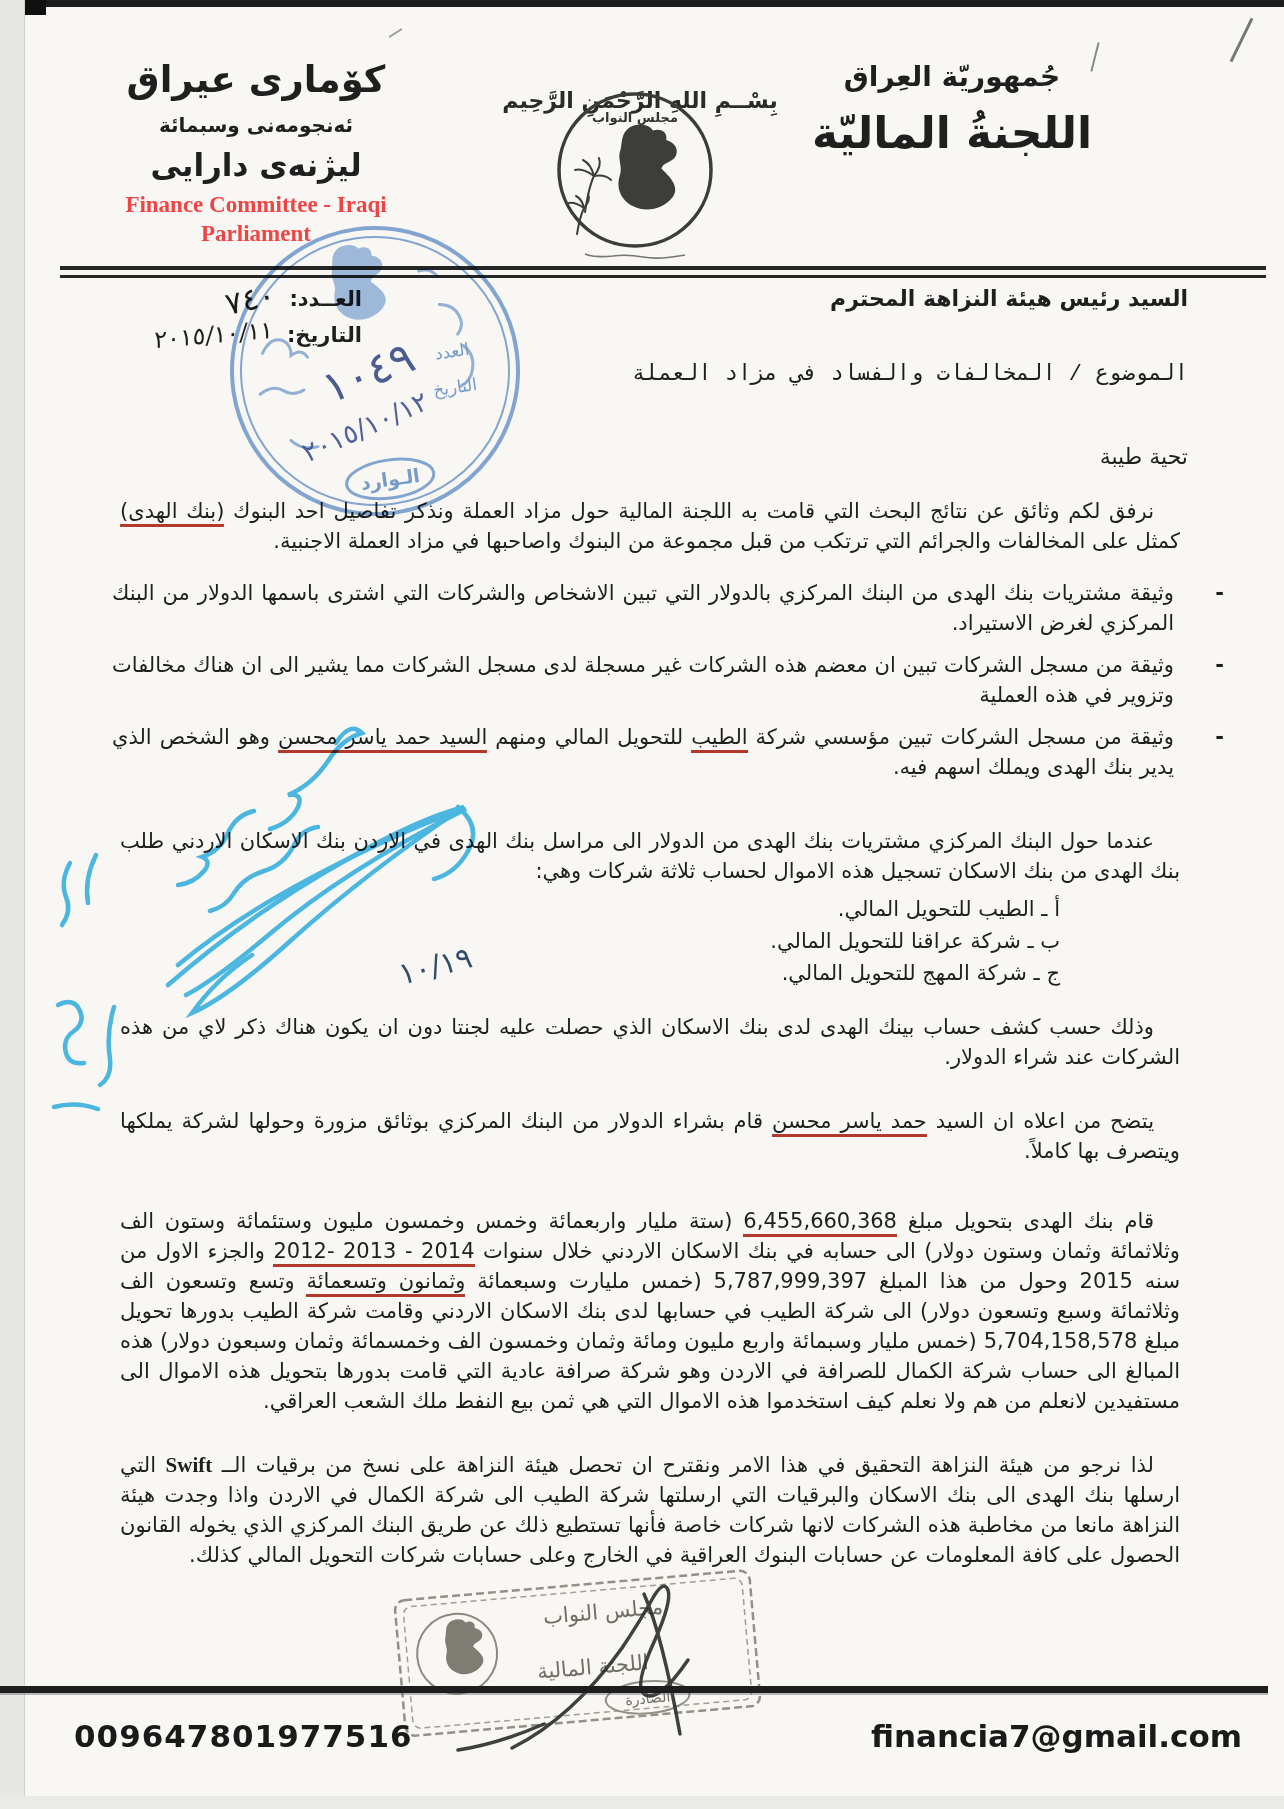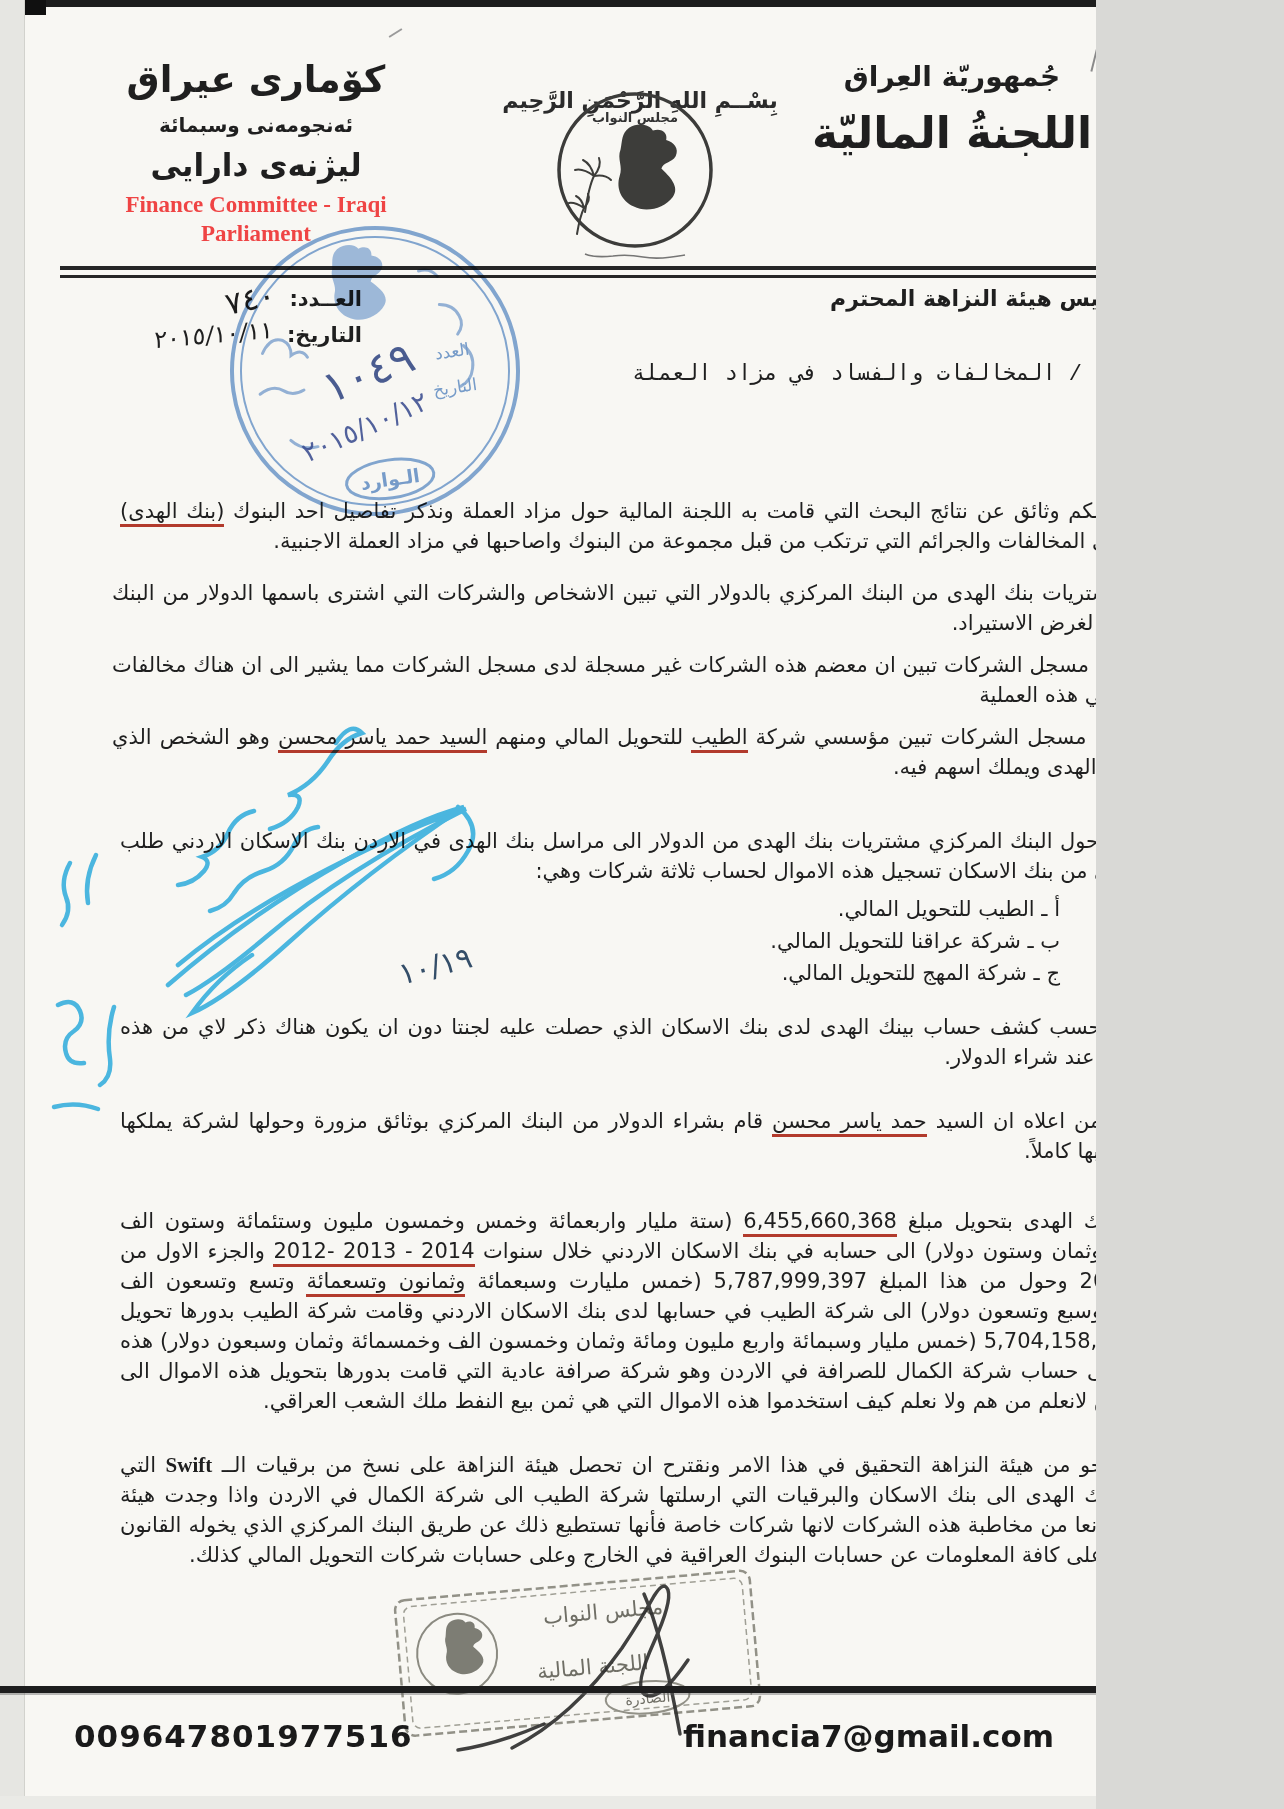--- a/index.html
+++ b/index.html
@@ -1,16 +1,16 @@
 <!DOCTYPE html>
 <html lang="ar"><head>
 <meta charset="utf-8">
 <style>
   html,body{margin:0;padding:0;background:#d9d9d6;}
-  .page{position:relative;width:1096px;height:1809px;background:#f8f7f3;overflow:hidden;
+  .page{position:relative;width:1284px;height:1809px;background:#f8f7f3;overflow:hidden;
         font-family:"DejaVu Sans",sans-serif;color:#1f1f1f;}
   
   .art-topline{position:absolute;top:0;left:0;right:0;height:7px;background:#1d1d1d;}
   .art-topleft{position:absolute;top:0;left:0;width:46px;height:15px;background:#101010;}
   .art-leftstrip{position:absolute;top:0;left:0;width:24px;height:100%;background:#e6e6e2;border-right:1px solid #d2d2cd;}
   .art-bottomstrip{position:absolute;bottom:0;left:0;right:0;height:13px;background:#eaeae6;}
   .art-mark{position:absolute;background:#777;}
   
   .hdr{position:absolute;text-align:center;}
   .hdr-left{left:88px;top:58px;width:336px;}

